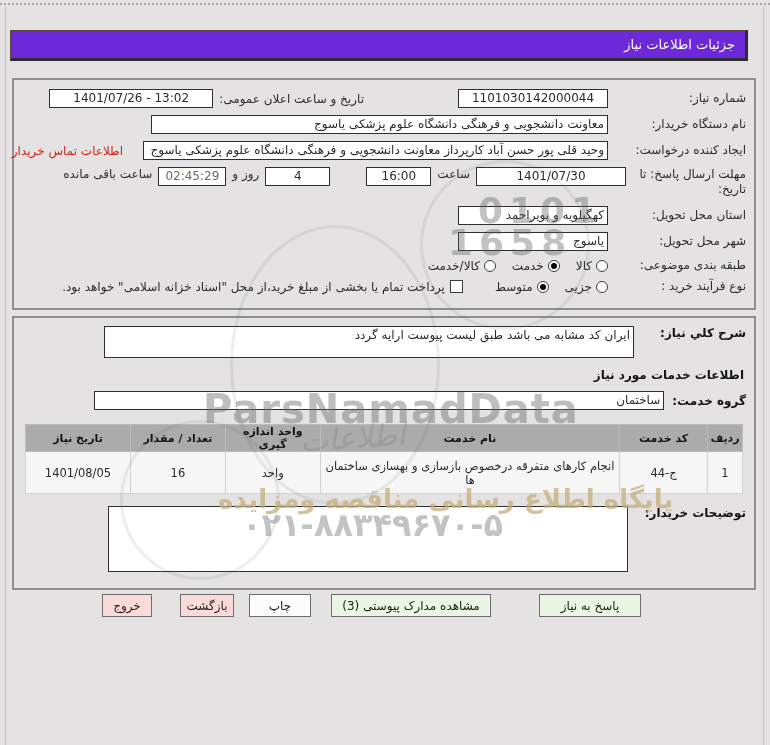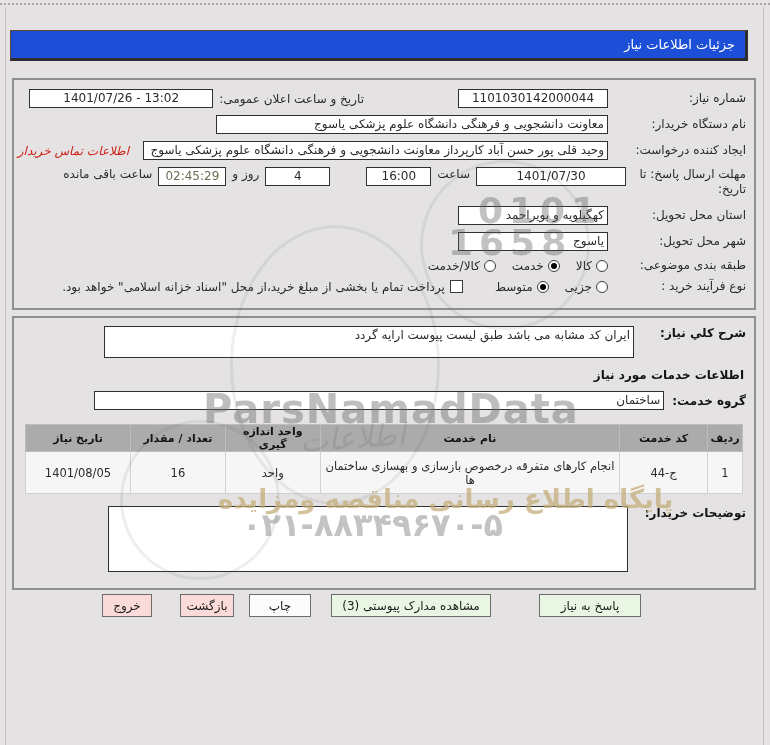--- a/index.html
+++ b/index.html
@@ -4,38 +4,38 @@
 <style>
   * { box-sizing: border-box; margin: 0; padding: 0; }
   html,body { width:770px; height:745px; }
   body { font-family:"DejaVu Sans", sans-serif; background:#e4e2e2; position:relative; overflow:hidden; font-size:12px; color:#2b2b2b; }
   .page { position:absolute; inset:0; direction:rtl; }
   .dotted-top { position:absolute; top:3px; left:0; width:770px; border-top:2px dotted #a8a6a6; }
   .side-line-left { position:absolute; top:7px; left:5px; width:1px; height:738px; background:#c3c1c1; }
   .side-line-right { position:absolute; top:7px; right:6px; width:1px; height:738px; background:#c3c1c1; }
 
   .title-bar { position:absolute; top:30px; left:10px; width:738px; height:31px;
-    background:#1d4ed8; border:1px solid #5d4830; border-right:3px solid #2e2e2e; border-bottom:3px solid #2e2e2e;
+    background:#6d28d9; border:1px solid #5d4830; border-right:3px solid #2e2e2e; border-bottom:3px solid #2e2e2e;
     color:#fff; display:flex; align-items:center; padding:0 10px; font-size:13px; }
 
   .section { position:absolute; left:12px; width:744px; border:2px solid #8f8f8f; background:#e4e2e2; }
   .sec1 { top:78px; height:232px; padding:9px 8px 0 8px; }
   .sec2 { top:316px; height:274px; padding:8px 8px 0 8px; }
 
   .frow { display:flex; align-items:center; margin-bottom:7px; }
   .frow.top-align { align-items:flex-start; }
   .lbl { width:138px; padding-left:6px; color:#2b2b2b; line-height:15px; flex-shrink:0; }
   .lbl.narrow { width:120px; }
   .blbl { font-weight:bold; color:#141414; }
   .field { background:#fff; border:1px solid #2f2f2f; height:19px; line-height:17px; padding:0 3px;
            overflow:hidden; white-space:nowrap; flex-shrink:0; }
   .f-center { text-align:center; direction:ltr; }
   .f-right { text-align:right; }
   .countdown { background:#ffffff; color:#6e6e55; }
-  .red-link { color:#cf2218; margin-right:14px; cursor:pointer; white-space:nowrap;font-style:italic; }
+  .red-link { color:#cf2218; margin-right:20px; cursor:pointer; white-space:nowrap; }
   .inline-lbl { margin:0 6px; white-space:nowrap; }
 
   .radio { width:12px; height:12px; border:1px solid #3c3c3c; border-radius:50%; background:#fff;
            display:inline-block; position:relative; margin-left:4px; flex-shrink:0; }
   .radio.checked::after { content:""; position:absolute; left:2px; top:2px; width:6px; height:6px;
            border-radius:50%; background:#000; }
   .opt { display:flex; align-items:center; margin-left:16px; }
   .checkbox { width:13px; height:13px; border:1px solid #3c3c3c; background:#fff; display:inline-block;
            margin-left:5px; flex-shrink:0; }
 
@@ -84,26 +84,26 @@
   <div class="title-bar">
     <span>جزئیات اطلاعات نیاز</span>
   </div>
 
   <div class="section sec1">
     <div class="frow">
       <span class="lbl">شماره نیاز:</span>
       <div class="field f-center" style="width:150px">1101030142000044</div>
       <span style="width:88px"></span>
       <span class="inline-lbl">تاریخ و ساعت اعلان عمومی:</span>
-      <div class="field f-center" style="width:184px">1401/07/26 - 13:02</div>
+      <div class="field f-center" style="width:164px">1401/07/26 - 13:02</div>
     </div>
 
     <div class="frow">
       <span class="lbl">نام دستگاه خریدار:</span>
-      <div class="field f-right" style="width:392px">معاونت دانشجویی و فرهنگی دانشگاه علوم پزشکی یاسوج</div>
+      <div class="field f-right" style="width:457px">معاونت دانشجویی و فرهنگی دانشگاه علوم پزشکی یاسوج</div>
     </div>
 
     <div class="frow">
       <span class="lbl">ایجاد کننده درخواست:</span>
       <div class="field f-right" style="width:465px">وحید قلی پور حسن آباد کارپرداز معاونت دانشجویی و فرهنگی دانشگاه علوم پزشکی یاسوج</div>
       <span class="red-link">اطلاعات تماس خریدار</span>
     </div>
 
     <div class="frow top-align" style="margin-bottom:9px">
       <span class="lbl narrow">مهلت ارسال پاسخ: تا تاریخ:</span>

